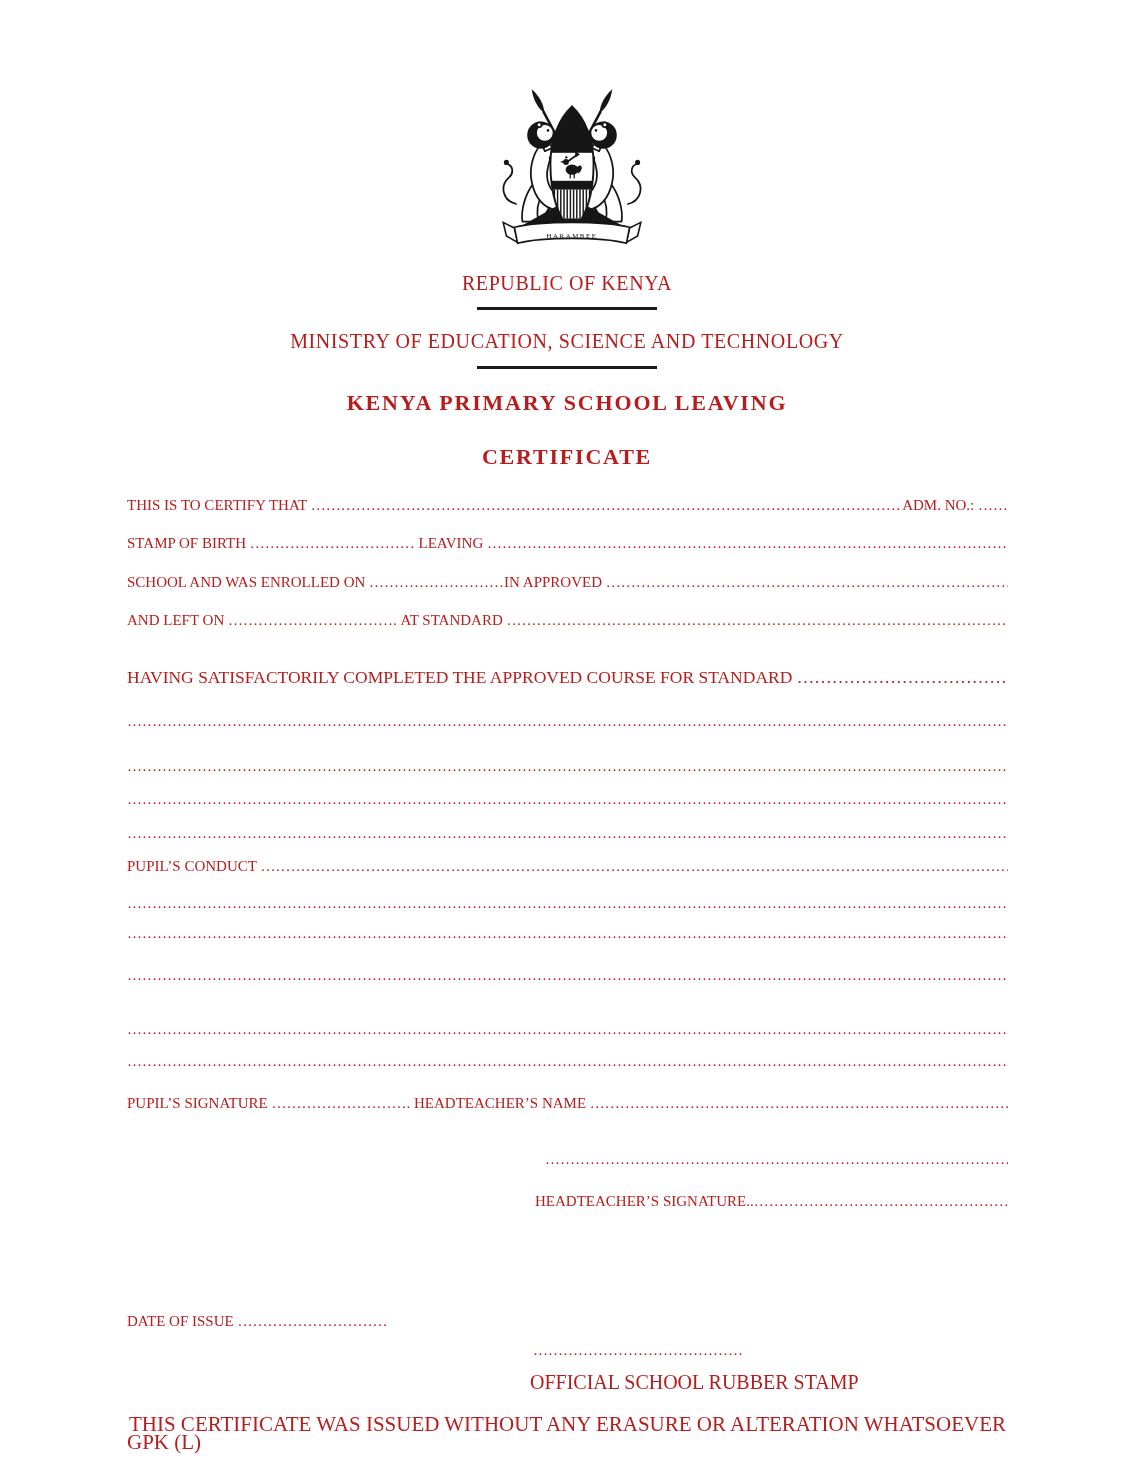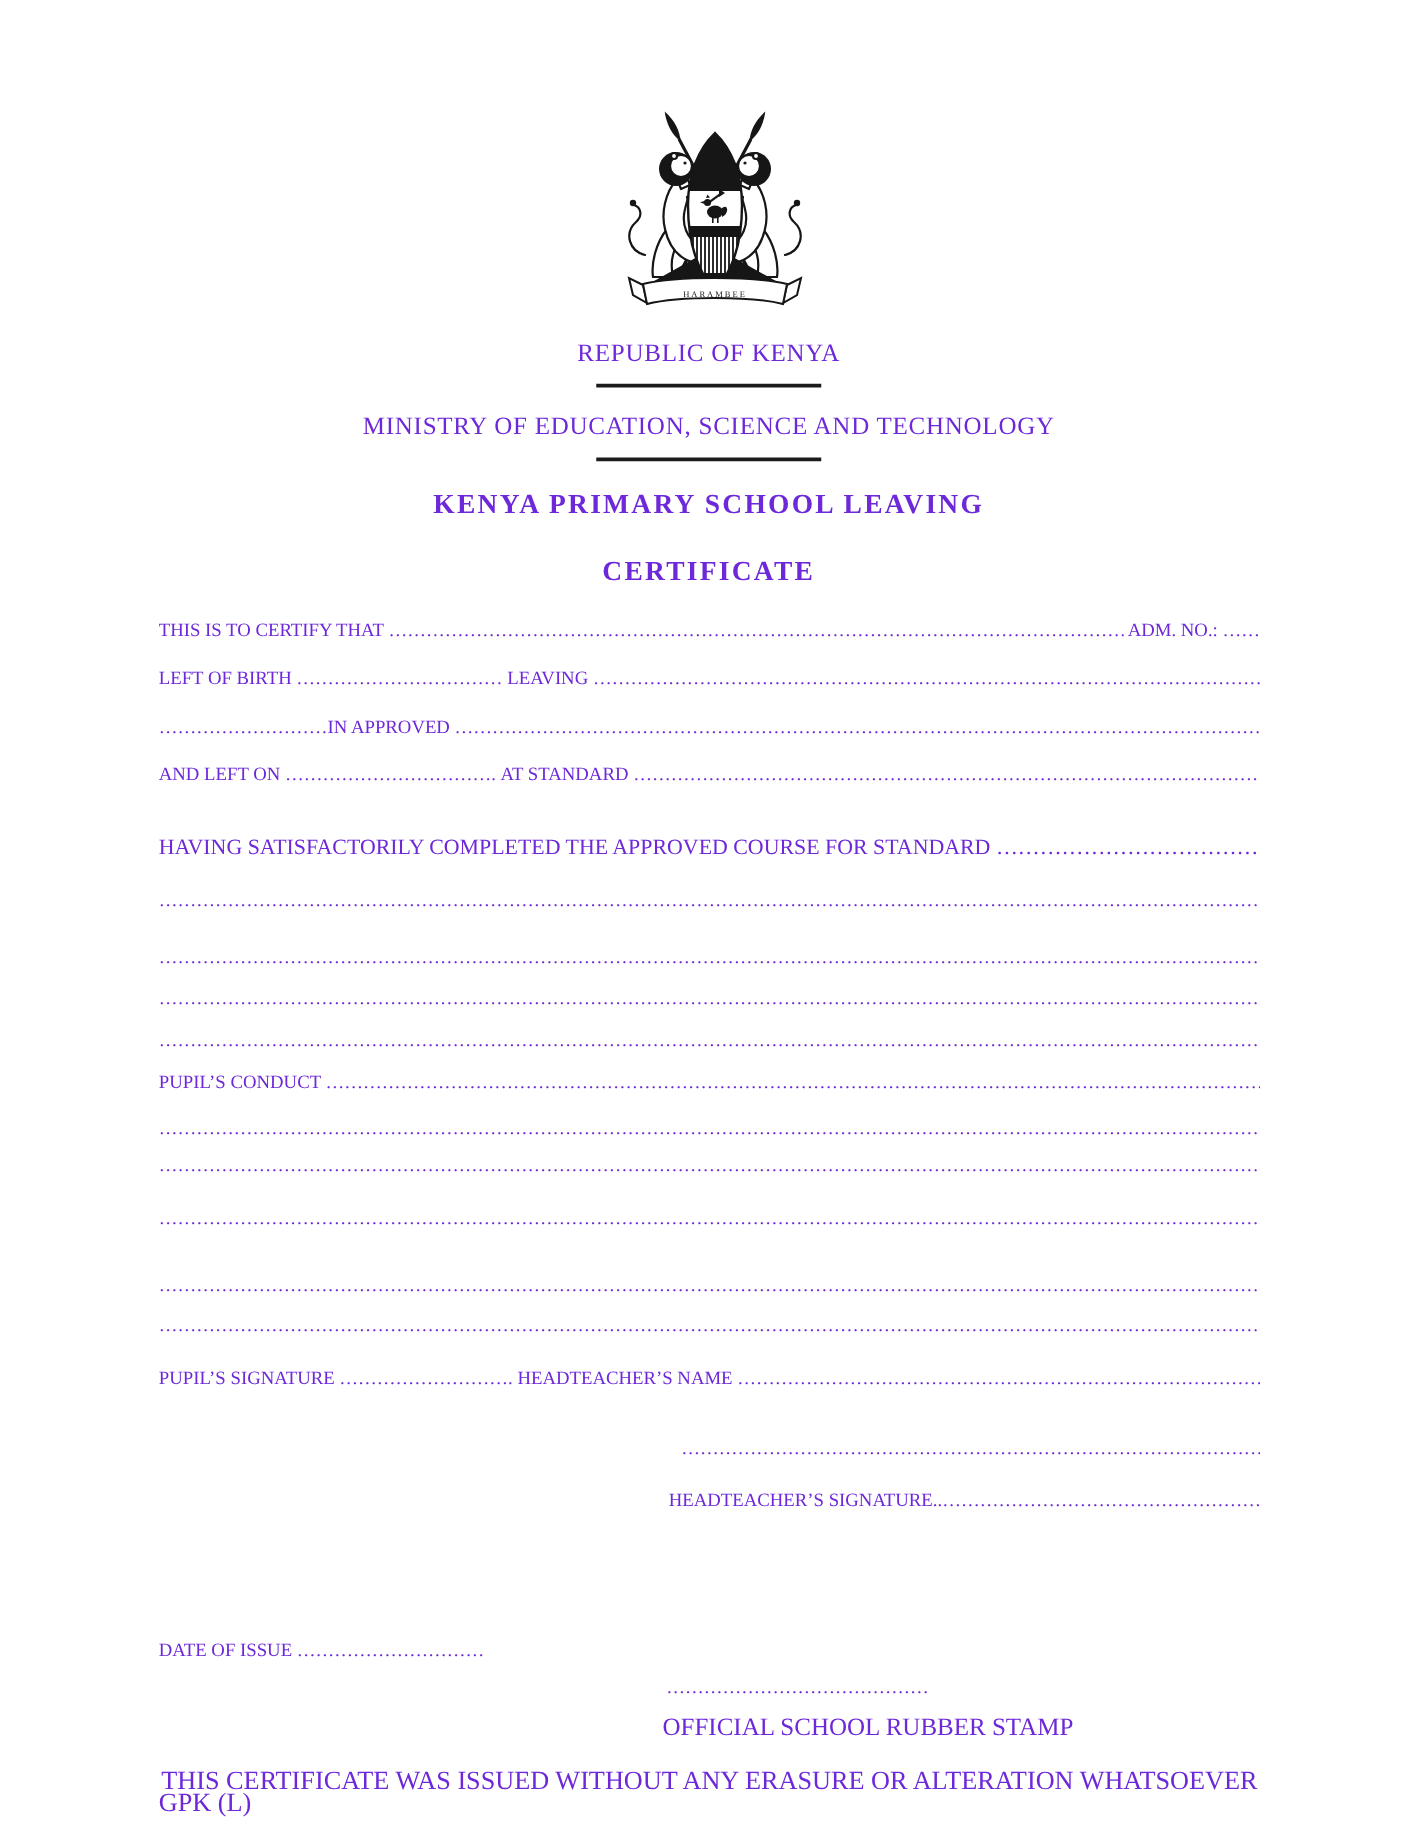--- a/index.html
+++ b/index.html
@@ -2,21 +2,21 @@
 <html><head>
 <meta charset="utf-8">
 <style>
   html,body{margin:0;padding:0;background:#ffffff;}
   .page{
     position:relative;
     width:1134px;height:1471px;
     margin:0 auto;
     background:#ffffff;
     font-family:"Liberation Serif", serif;
-    color:#6d28d9;
+    color:#b91c1c;
     overflow:hidden;
   }
   .arms{
     position:absolute;left:492px;top:84px;width:160px;height:168px;
   }
   .heading{
     position:absolute;left:0;width:100%;
     text-align:center;font-size:20px;letter-spacing:0.6px;
     white-space:pre;
   }
@@ -109,27 +109,28 @@
   <div class="heading bold" style="top:390px">KENYA PRIMARY SCHOOL LEAVING</div>
 
   <div class="ln" style="top:492px">
     <span class="seg">THIS IS TO CERTIFY THAT </span>
     <span class="fill">……………………………………………………………………………………………………………………………………………………………………………………</span>
     <span class="seg"> ADM. NO.: </span>
     <span class="seg">……</span>
   </div>
 
   <div class="ln" style="top:530px">
-    <span class="seg">LEFT OF BIRTH </span>
+    <span class="seg">STAMP OF BIRTH </span>
     <span class="seg">…………………………… </span>
     <span class="seg">LEAVING </span>
     <span class="fill">……………………………………………………………………………………………………………………………………………………………………………………</span>
   </div>
 
   <div class="ln" style="top:569px">
+    <span class="seg">SCHOOL AND WAS ENROLLED ON </span>
     <span class="seg">………………………</span>
     <span class="seg">IN APPROVED </span>
     <span class="fill">……………………………………………………………………………………………………………………………………………………………………………………</span>
   </div>
 
   <div class="ln" style="top:607px">
     <span class="seg">AND LEFT ON </span>
     <span class="seg">……………………………. </span>
     <span class="seg">AT STANDARD </span>
     <span class="fill">……………………………………………………………………………………………………………………………………………………………………………………</span>

